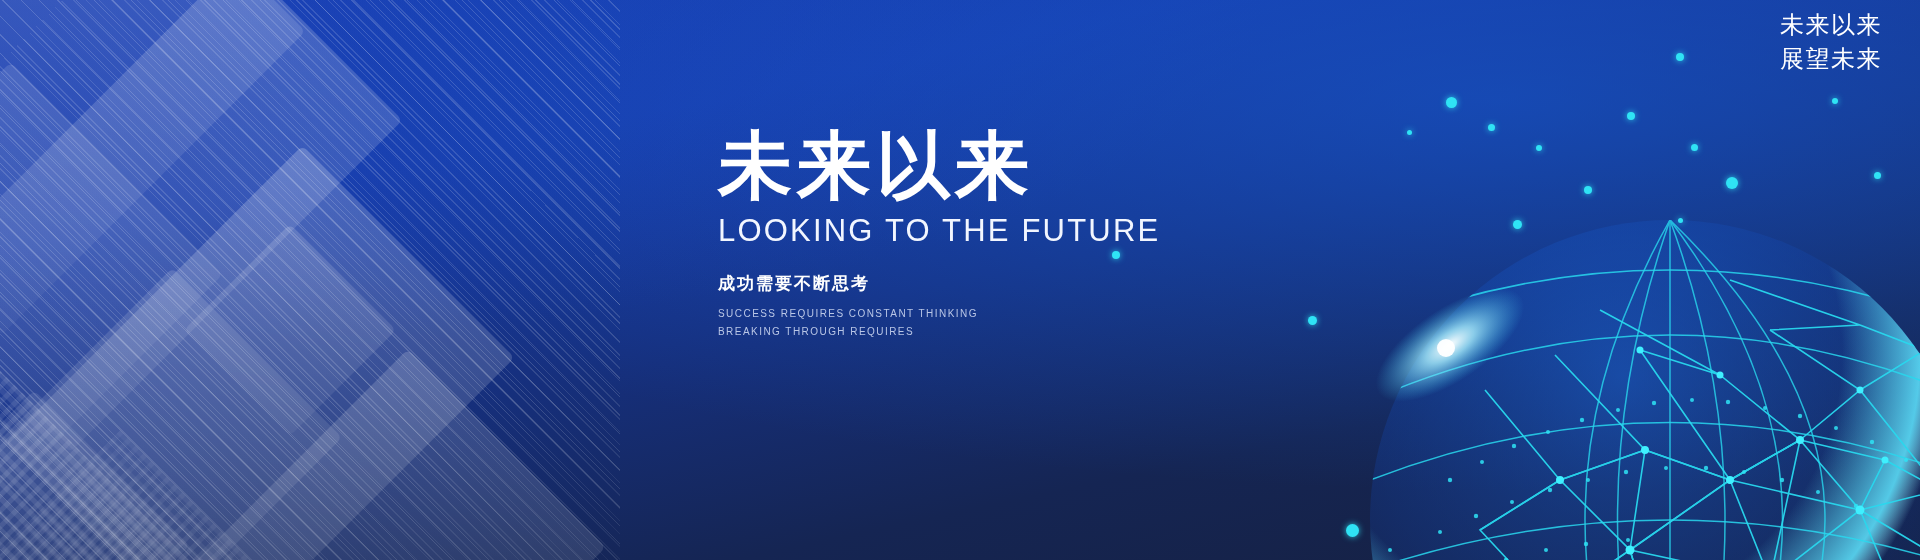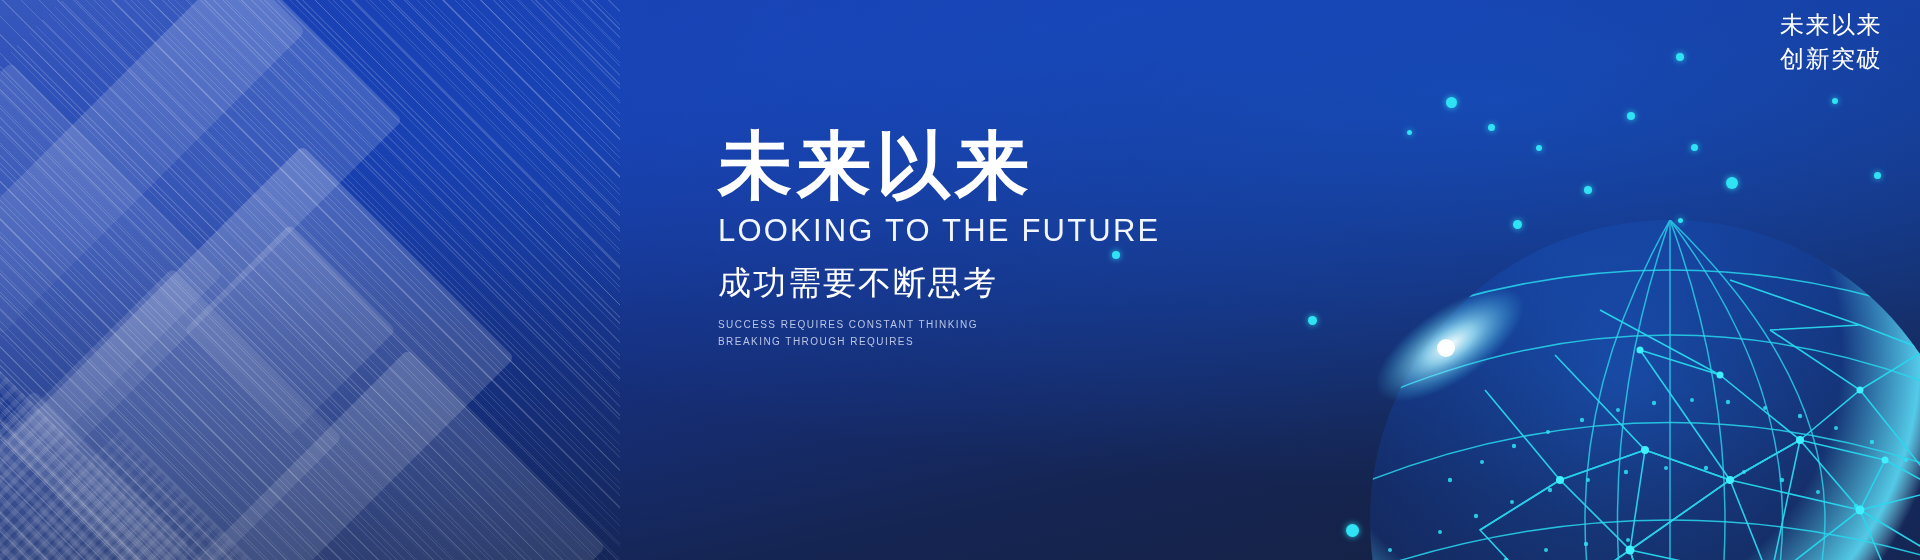--- a/index.html
+++ b/index.html
@@ -88,22 +88,22 @@
   .title-cn{
     font-size:74px; font-weight:bold; color:#ffffff;
     letter-spacing:5px; line-height:1.02; white-space:nowrap;
   }
   .title-en{
     margin-top:12px;
     font-size:31px; font-weight:300; color:#f2f6ff;
     letter-spacing:2.2px; line-height:1.05; white-space:nowrap;
   }
   .sub-cn{
-    margin-top:12px;
-    font-size:33px; font-weight:400; color:#ffffff;
+    margin-top:24px;
+    font-size:17px; font-weight:700; color:#ffffff;
     letter-spacing:2px; line-height:1.42;
   }
   .sub-en{
     margin-top:9px;
     font-size:10px; font-weight:400; color:#b9c6e6;
     letter-spacing:1.45px; line-height:1.75;
   }
 
   
   .corner{
@@ -338,21 +338,21 @@
     <div class="star" style="left:1678px;top:218px;width:5px;height:5px;"></div>
     <div class="star" style="left:1676px;top:53px;width:8px;height:8px;"></div>
     <div class="star" style="left:1513px;top:220px;width:9px;height:9px;"></div>
     <div class="star" style="left:1308px;top:316px;width:9px;height:9px;"></div>
     <div class="star" style="left:1112px;top:251px;width:8px;height:8px;"></div>
     <div class="star" style="left:1346px;top:524px;width:13px;height:13px;"></div>
   </div>
 
   <div class="corner">
     <div>未来以来</div>
-    <div>创新突破</div>
+    <div>展望未来</div>
   </div>
 
   <div class="copy">
     <div class="title-cn">未来以来</div>
     <div class="title-en">LOOKING TO THE FUTURE</div>
     <div class="sub-cn">
       <div>成功需要不断思考</div>
     </div>
     <div class="sub-en">
       <div>SUCCESS REQUIRES CONSTANT THINKING</div>

